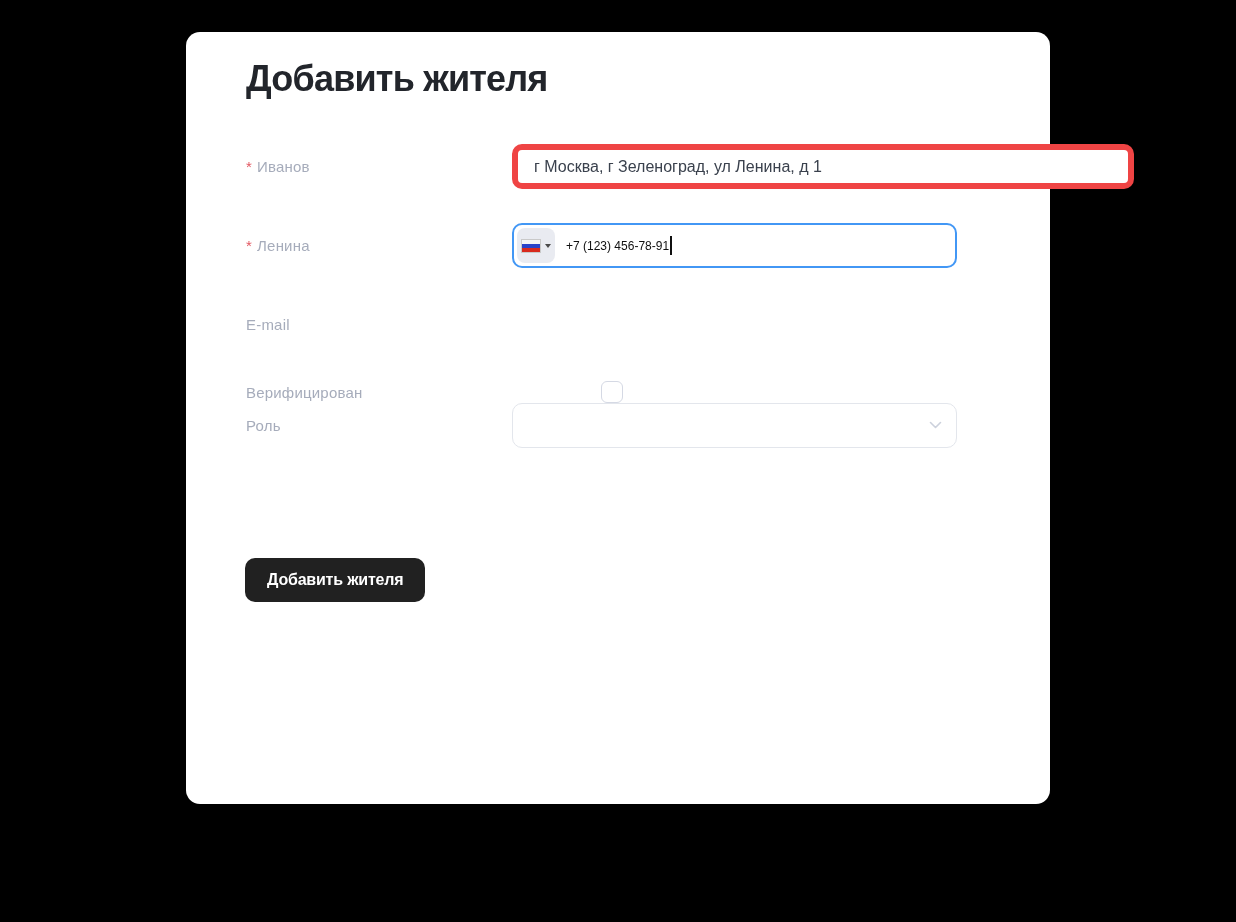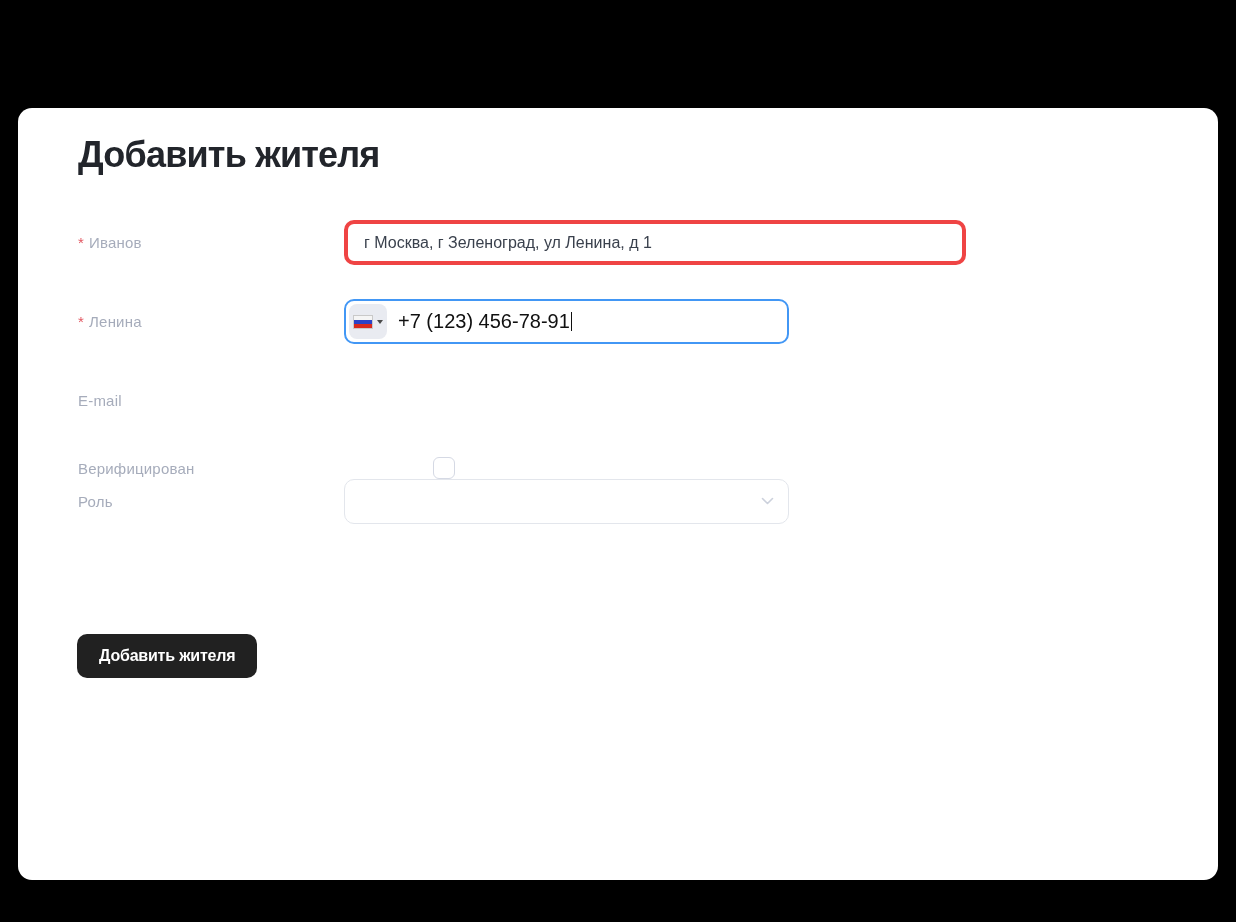--- a/index.html
+++ b/index.html
@@ -3,23 +3,23 @@
 <meta charset="utf-8">
 <style>
   * { box-sizing: border-box; margin: 0; padding: 0; }
   html, body { width: 1236px; height: 922px; }
   body {
     background: #000000;
     font-family: "Liberation Sans", sans-serif;
     -webkit-font-smoothing: antialiased;
   }
   .card {
-    width: 1200px;
+    width: 864px;
     height: 772px;
-    margin: 108px auto 0;
+    margin: 32px auto 0;
     background: #ffffff;
     border-radius: 14px;
     padding: 27px 88px 22px 60px;
     position: relative;
   }
   h1.page-title {
     font-size: 36px;
     font-weight: 800;
     letter-spacing: -0.8px;
     color: #22252b;
@@ -40,21 +40,21 @@
     letter-spacing: 0.2px;
   }
   .req {
     color: #e25761;
     margin-right: 5px;
     font-size: 15px;
   }
   .control { flex: 1; display: flex; align-items: center; }
   .text-input {
     height: 45px;
-    border: 4px solid #ef4444;
+    border: 6px solid #ef4444;
     border-radius: 10px;
     padding: 0 16px;
     font-size: 16px;
     color: #3a414d;
     font-family: "Liberation Sans", sans-serif;
     outline: none;
     background: #ffffff;
   }
   .text-input::placeholder { color: #c7ccd7; }
   .w-full { width: 622px; }
@@ -108,21 +108,21 @@
   .flag .st-blue  { background: #2a43c8; }
   .flag .st-red   { background: #d82a1e; }
   .flag-arrow {
     width: 0; height: 0;
     border-left: 3.5px solid transparent;
     border-right: 3.5px solid transparent;
     border-top: 4px solid #4a4a4a;
   }
   .phone-text {
     margin-left: 11px;
-    font-size: 20px;
+    font-size: 12px;
     color: #101010;
     font-family: "Liberation Sans", sans-serif;
   }
   .caret {
     display: inline-block;
     width: 1.5px;
     height: 19px;
     background: #101010;
     margin-left: 1px;
     vertical-align: -4px;

